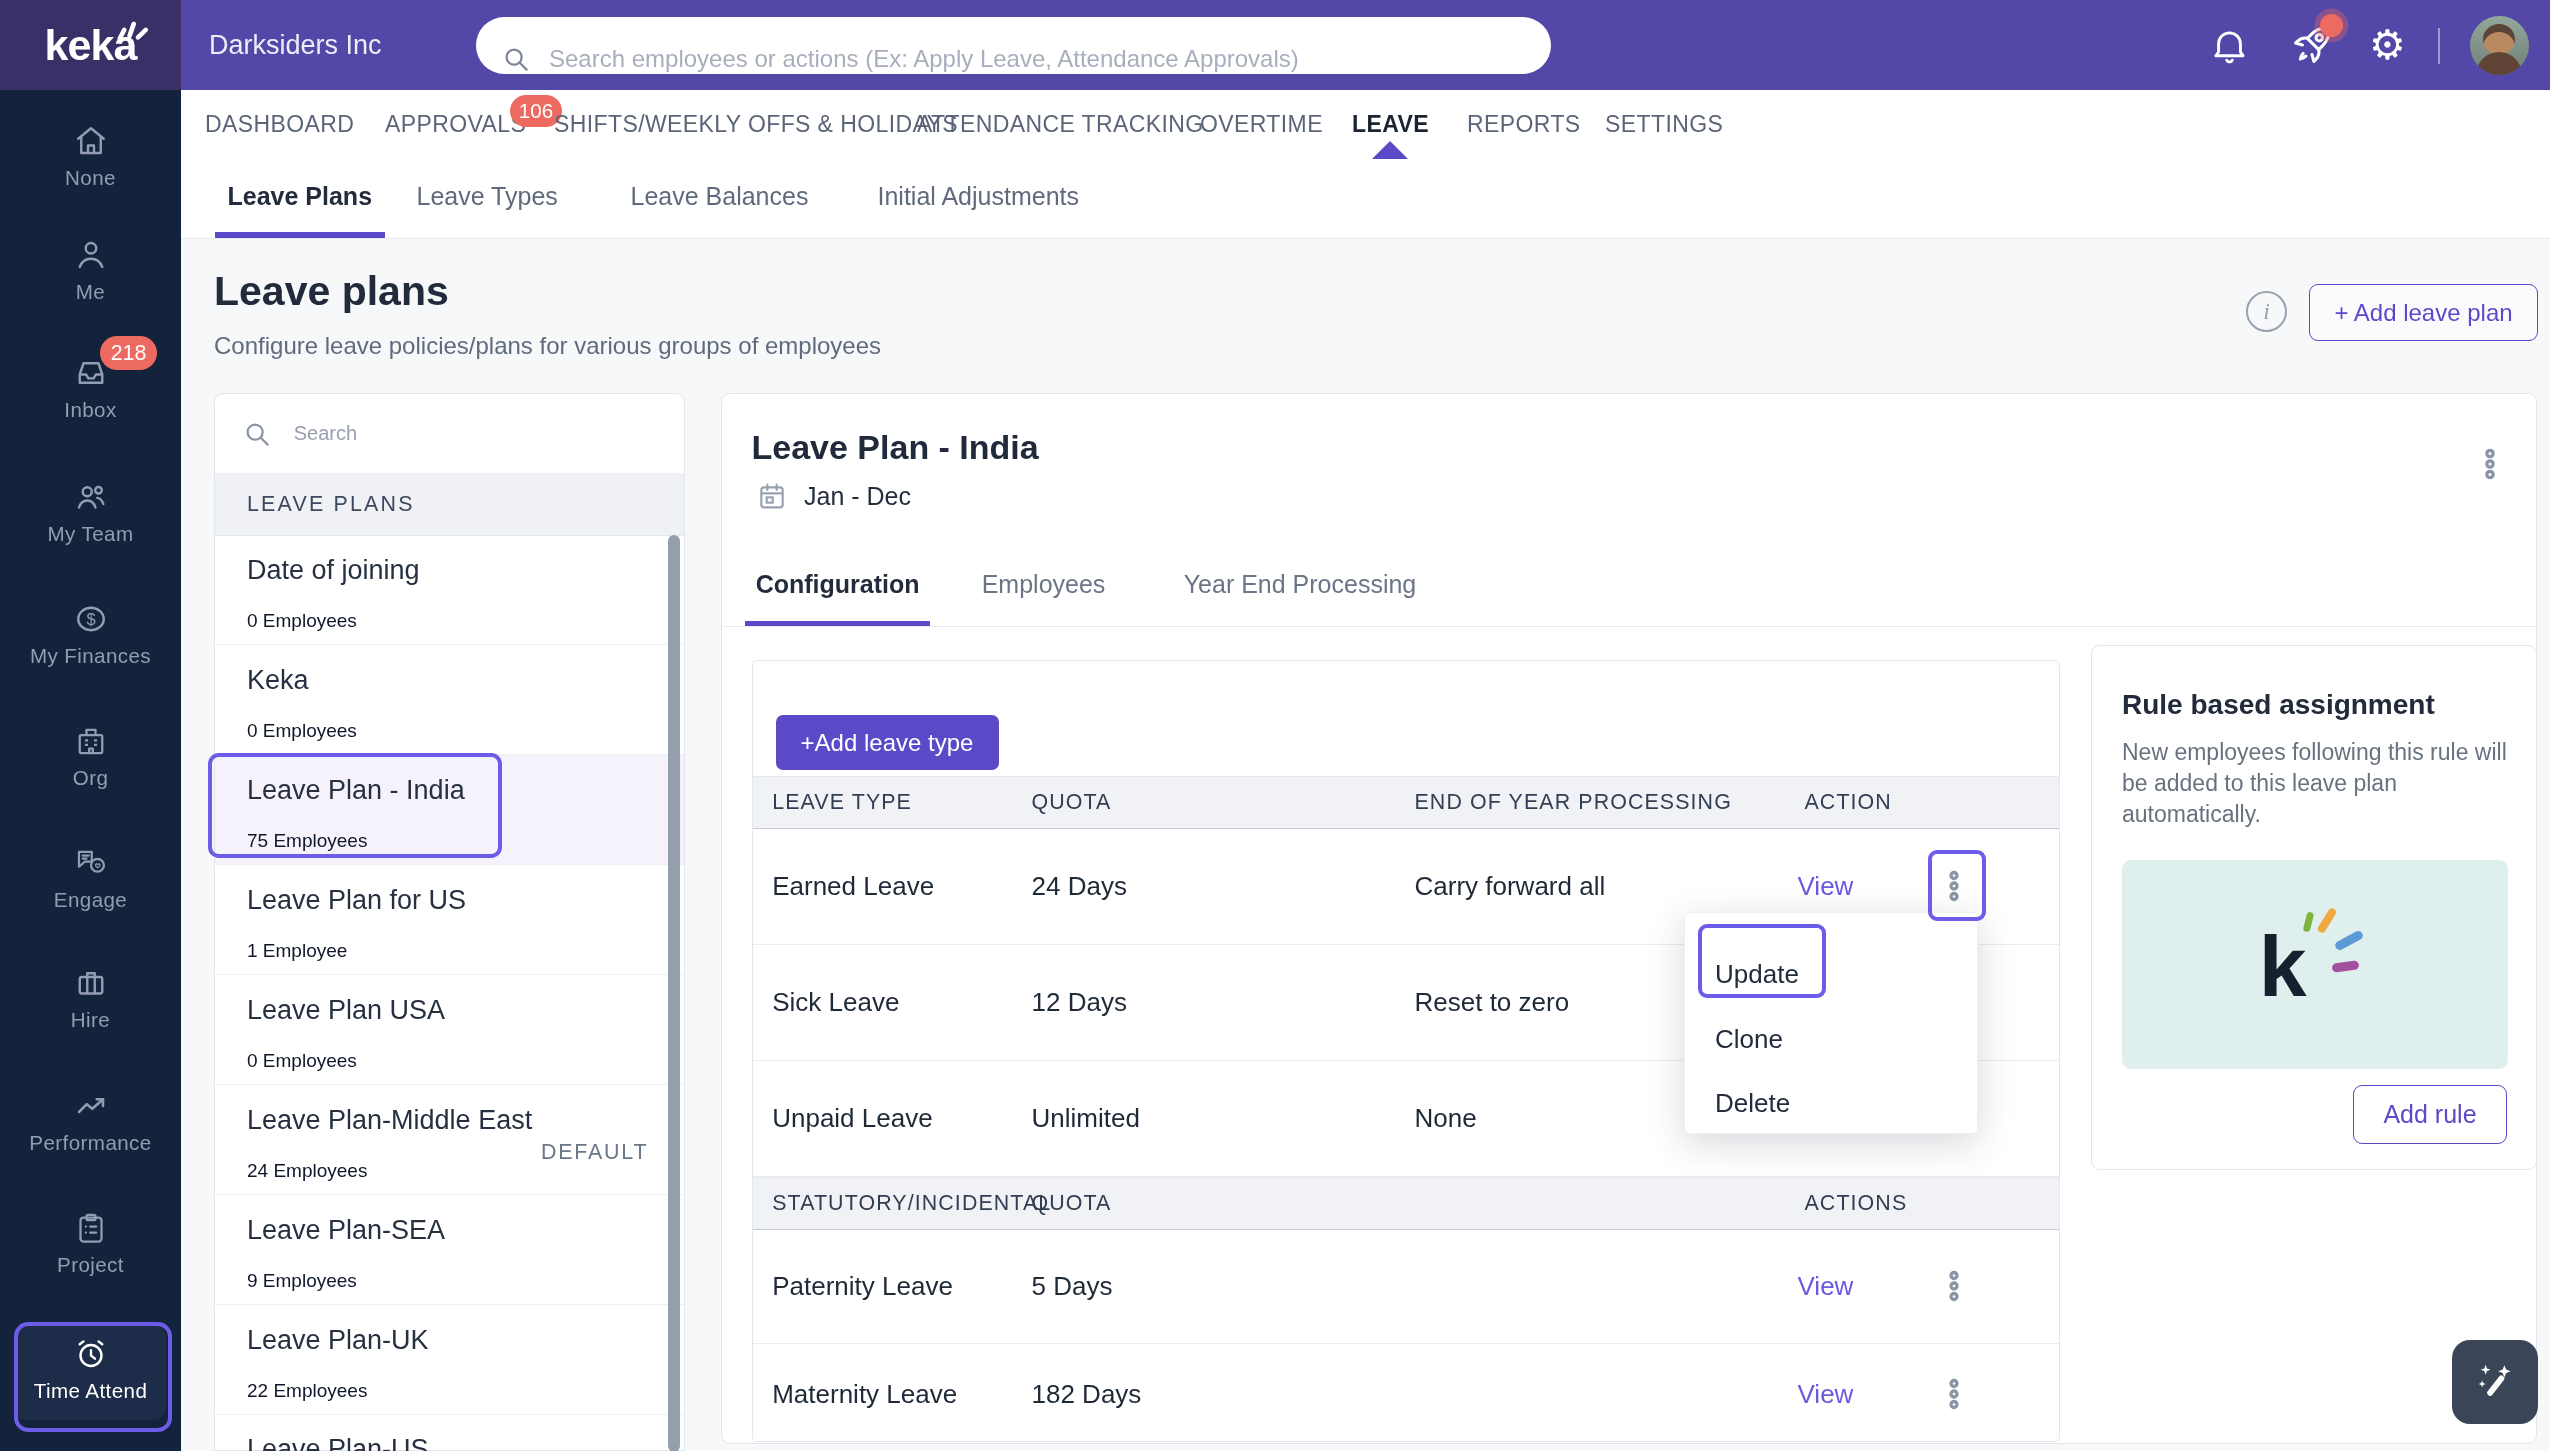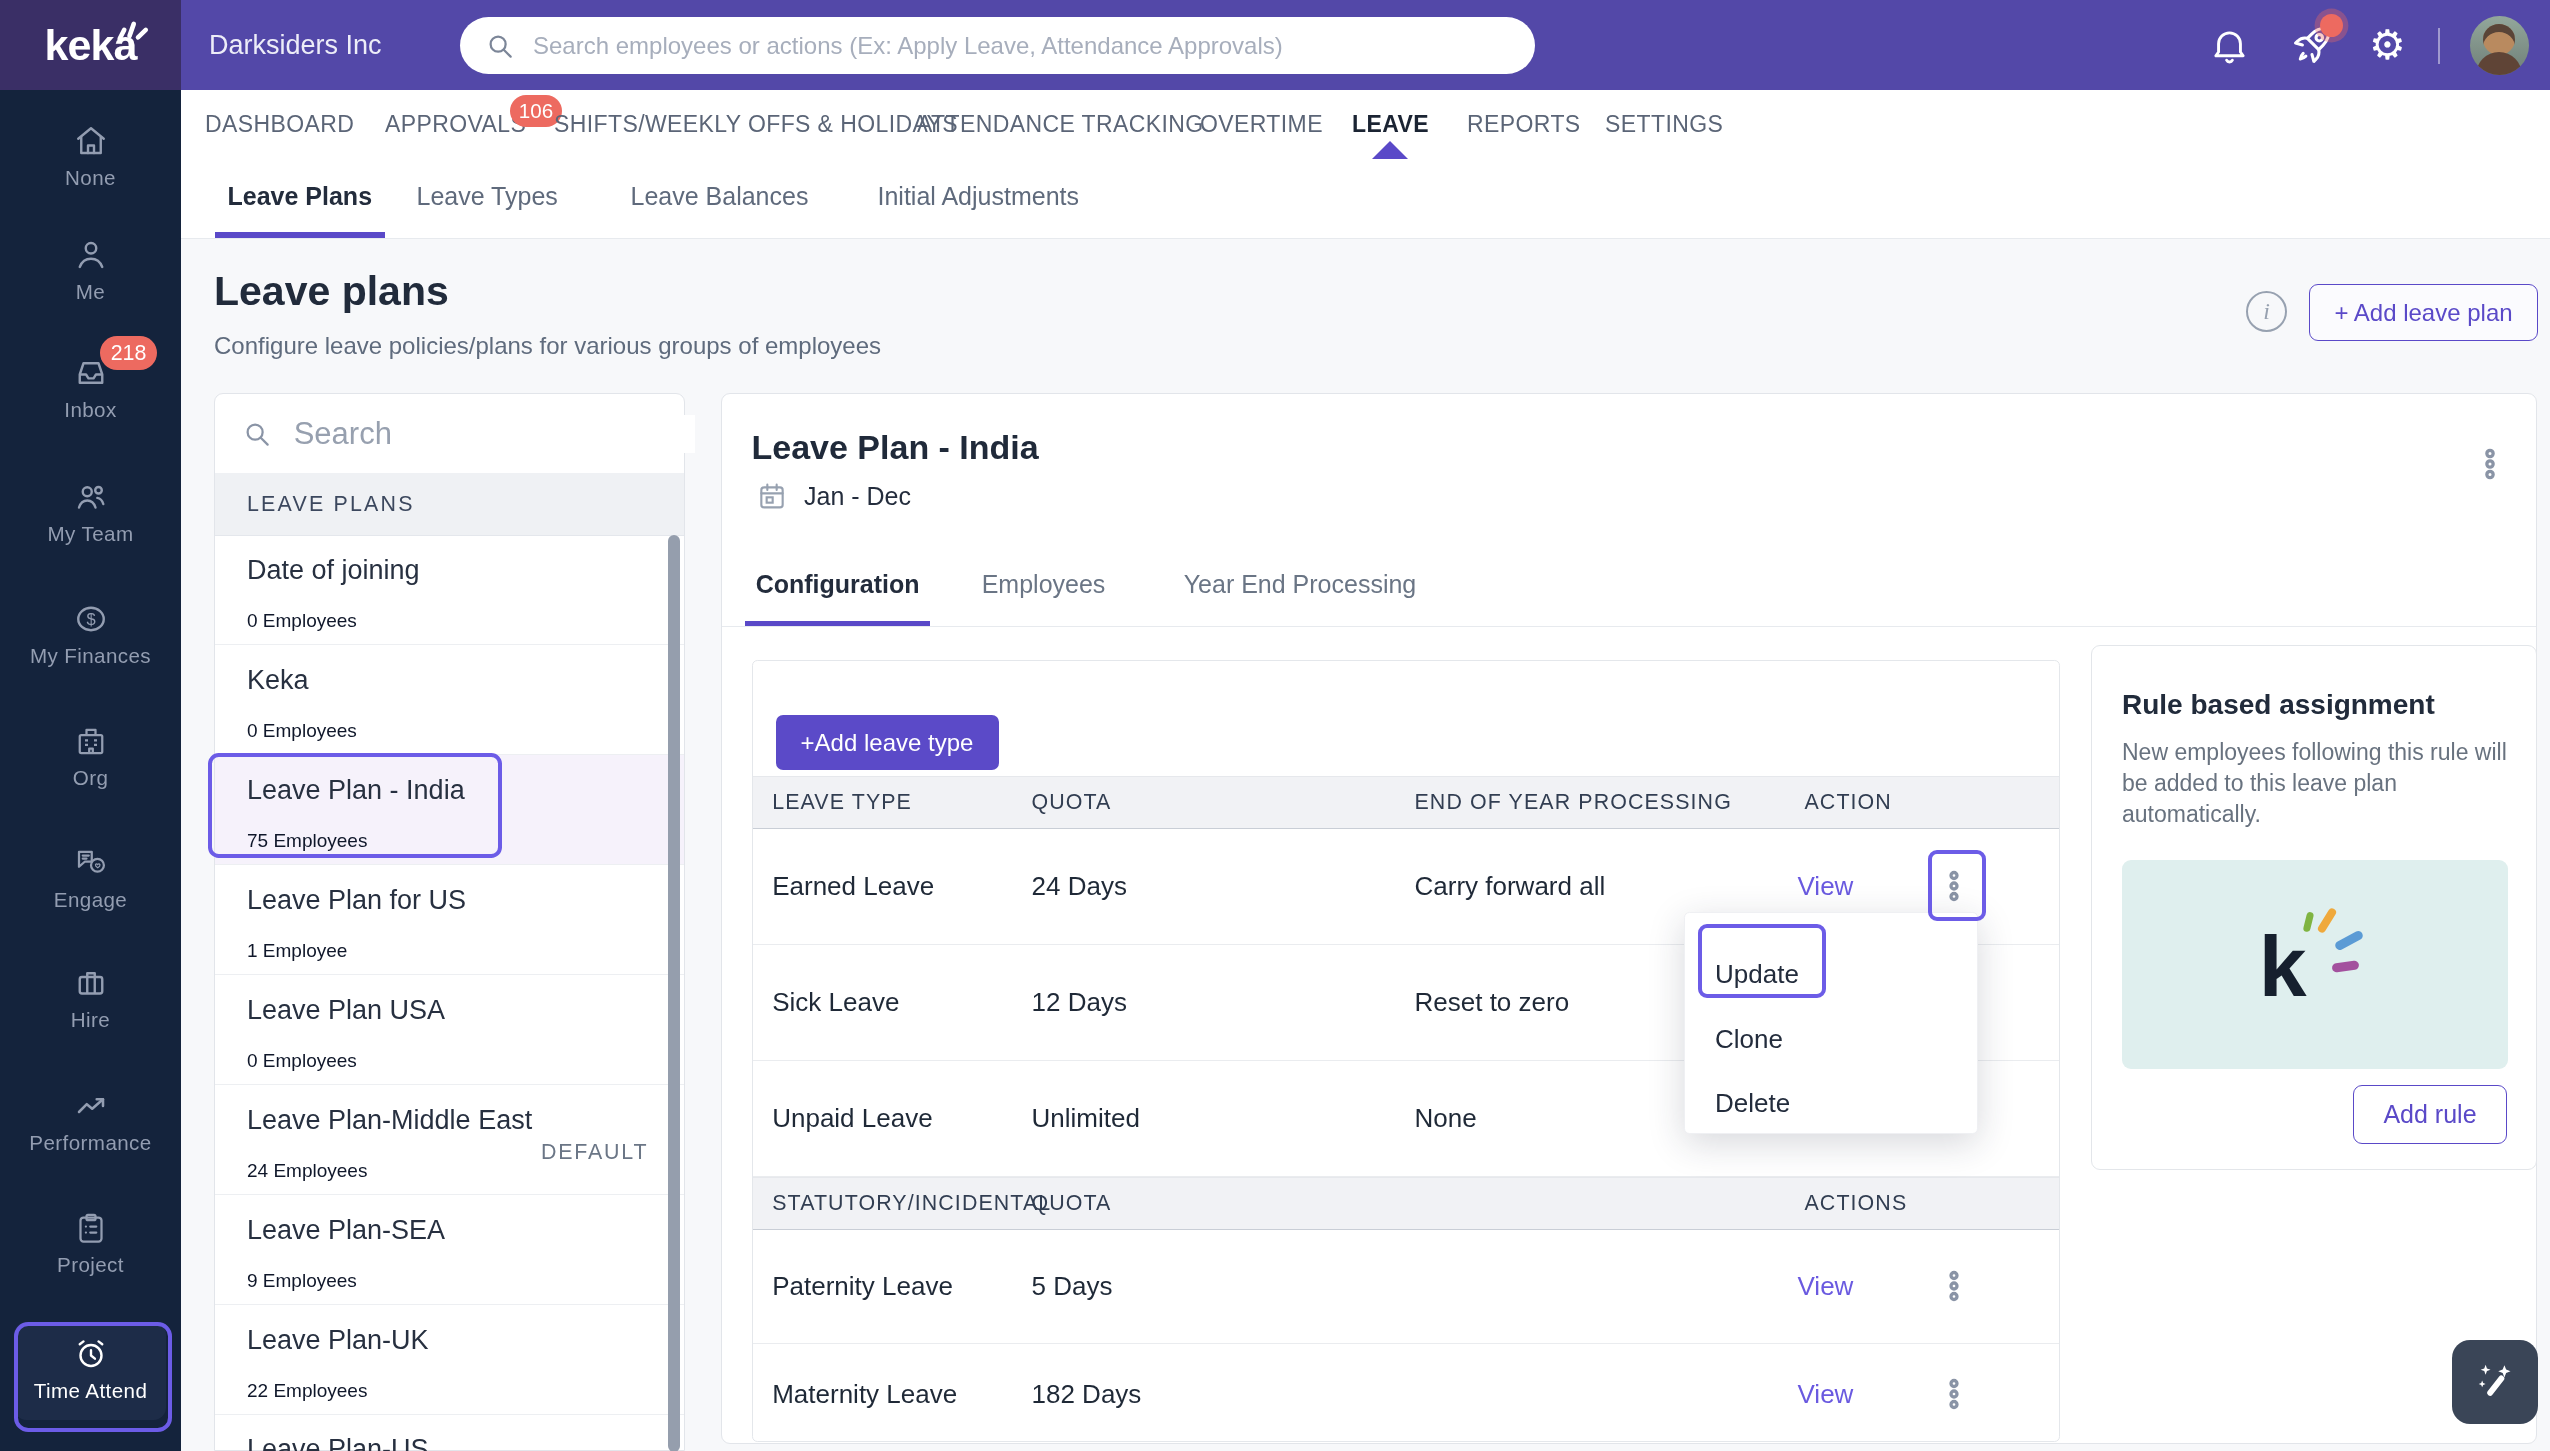--- a/index.html
+++ b/index.html
@@ -5,21 +5,21 @@
   html,body{margin:0;padding:0;background:#F7F8FA;font-family:"Liberation Sans",sans-serif;}
   .screen{position:relative;width:2550px;height:1451px;overflow:hidden;background:#F7F8FA;}
   svg{display:block;}
 
   
   .topbar{position:absolute;left:0;top:0;width:2550px;height:90px;background:#5348A8;z-index:30;}
   .logo-block{position:absolute;left:0;top:0;width:181px;height:90px;background:#3A2F66;display:flex;align-items:center;justify-content:center;}
   .logo-text{color:#fff;font-size:43px;font-weight:800;letter-spacing:-0.9px;position:relative;line-height:1;}
   .logo-ticks{position:absolute;right:-27px;top:-12.5px;}
   .company{position:absolute;left:209px;top:0;height:90px;display:flex;align-items:center;color:#EDEDF8;font-size:27px;}
-  .search-pill{position:absolute;left:460px;top:17px;width:1075px;height:57px;background:#fff;border-radius:29.5px;display:flex;align-items:center;padding-left:25px;box-sizing:border-box;}
+  .search-pill{position:absolute;left:476px;top:17px;width:1075px;height:57px;background:#fff;border-radius:29.5px;display:flex;align-items:flex-end;padding-left:25px;box-sizing:border-box;}
   .search-pill input{border:0;outline:0;flex:1;margin-left:16px;font-size:24px;color:#3a4354;font-family:inherit;background:transparent;}
   .search-pill input::placeholder{color:#A7AEBC;}
   .top-icon{position:absolute;top:0;height:90px;display:flex;align-items:center;justify-content:center;width:63px;cursor:pointer;}
   .top-divider{position:absolute;left:2438px;top:28px;width:1.8px;height:36px;background:rgba(255,255,255,.45);}
   .red-dot{position:absolute;left:2320px;top:14.3px;width:23px;height:23px;border-radius:50%;background:#ED6A60;box-shadow:0 0 0 5.4px rgba(237,106,96,.35);}
   .avatar{position:absolute;left:2470px;top:16px;width:59px;height:59px;border-radius:50%;overflow:hidden;background:linear-gradient(180deg,#93a79b,#6f7f78);cursor:pointer;}
   .avatar::before{content:"";position:absolute;left:13.4px;top:8px;width:32px;height:31px;border-radius:50%;background:#b98a5f;box-shadow:inset 0 8px 0 rgba(25,22,28,.6);}
   .avatar::after{content:"";position:absolute;left:6.3px;top:36px;width:46px;height:27px;border-radius:23px 23px 0 0;background:#5f4436;}
 
   
@@ -46,21 +46,21 @@
   
   .layer{position:absolute;inset:0;z-index:10;}
   .page-title{position:absolute;left:214px;top:268px;font-size:41px;font-weight:700;color:#212B3B;}
   .page-sub{position:absolute;left:214px;top:332px;font-size:24px;color:#5F6B7D;}
   .info-btn{position:absolute;left:2246px;top:291px;width:41px;height:41px;border:2.7px solid #97A1B0;border-radius:50%;color:#97A1B0;display:flex;align-items:center;justify-content:center;font-size:24px;font-family:"Liberation Serif",serif;font-style:italic;box-sizing:border-box;cursor:pointer;}
   .add-plan-btn{position:absolute;left:2309px;top:284px;width:229px;height:57px;border:1.8px solid #5A49C8;border-radius:9px;color:#5A49C8;font-size:24px;display:flex;align-items:center;justify-content:center;background:#FBFBFE;box-sizing:border-box;cursor:pointer;}
 
   
   .plans-panel{position:absolute;left:214px;top:393px;width:471px;height:1058px;background:#fff;border:0.9px solid #E2E5EA;border-radius:9px 9px 0 0;box-sizing:border-box;}
   .panel-search{position:absolute;left:0;top:0;right:0;height:79px;border-bottom:0.9px solid #E9EBEF;display:flex;align-items:center;padding-left:27px;}
-  .panel-search input{border:0;outline:0;flex:1;margin-left:19.7px;font-size:31px;color:#3a4354;font-family:inherit;}
+  .panel-search input{border:0;outline:0;flex:1;margin-left:19.7px;font-size:20px;color:#3a4354;font-family:inherit;}
   .panel-search input::placeholder{color:#97A0AF;}
   .panel-header{position:absolute;left:0;top:79px;right:0;height:63px;background:#EFF1F4;display:flex;align-items:center;padding-left:32px;font-size:21.4px;letter-spacing:2.2px;color:#3C485E;border-bottom:0.9px solid #E4E7EC;box-sizing:border-box;}
   .plan-item{position:absolute;left:0;width:100%;height:110px;border-bottom:0.9px solid #EDEFF2;box-sizing:border-box;padding:19.7px 0 0 32px;cursor:pointer;}
   .plan-item.selected{background:#F6F2FB;}
   .plan-name{font-size:27px;color:#273040;}
   .plan-emp{font-size:19px;color:#0f172a;margin-top:24px;}
   .plan-tag{position:absolute;left:326px;top:55px;font-size:21.4px;letter-spacing:1.8px;color:#6B7686;}
   .panel-scroll{position:absolute;right:4.5px;top:141px;width:11.6px;height:917px;background:#959EAD;border-radius:6.3px;cursor:grab;}
 
   

